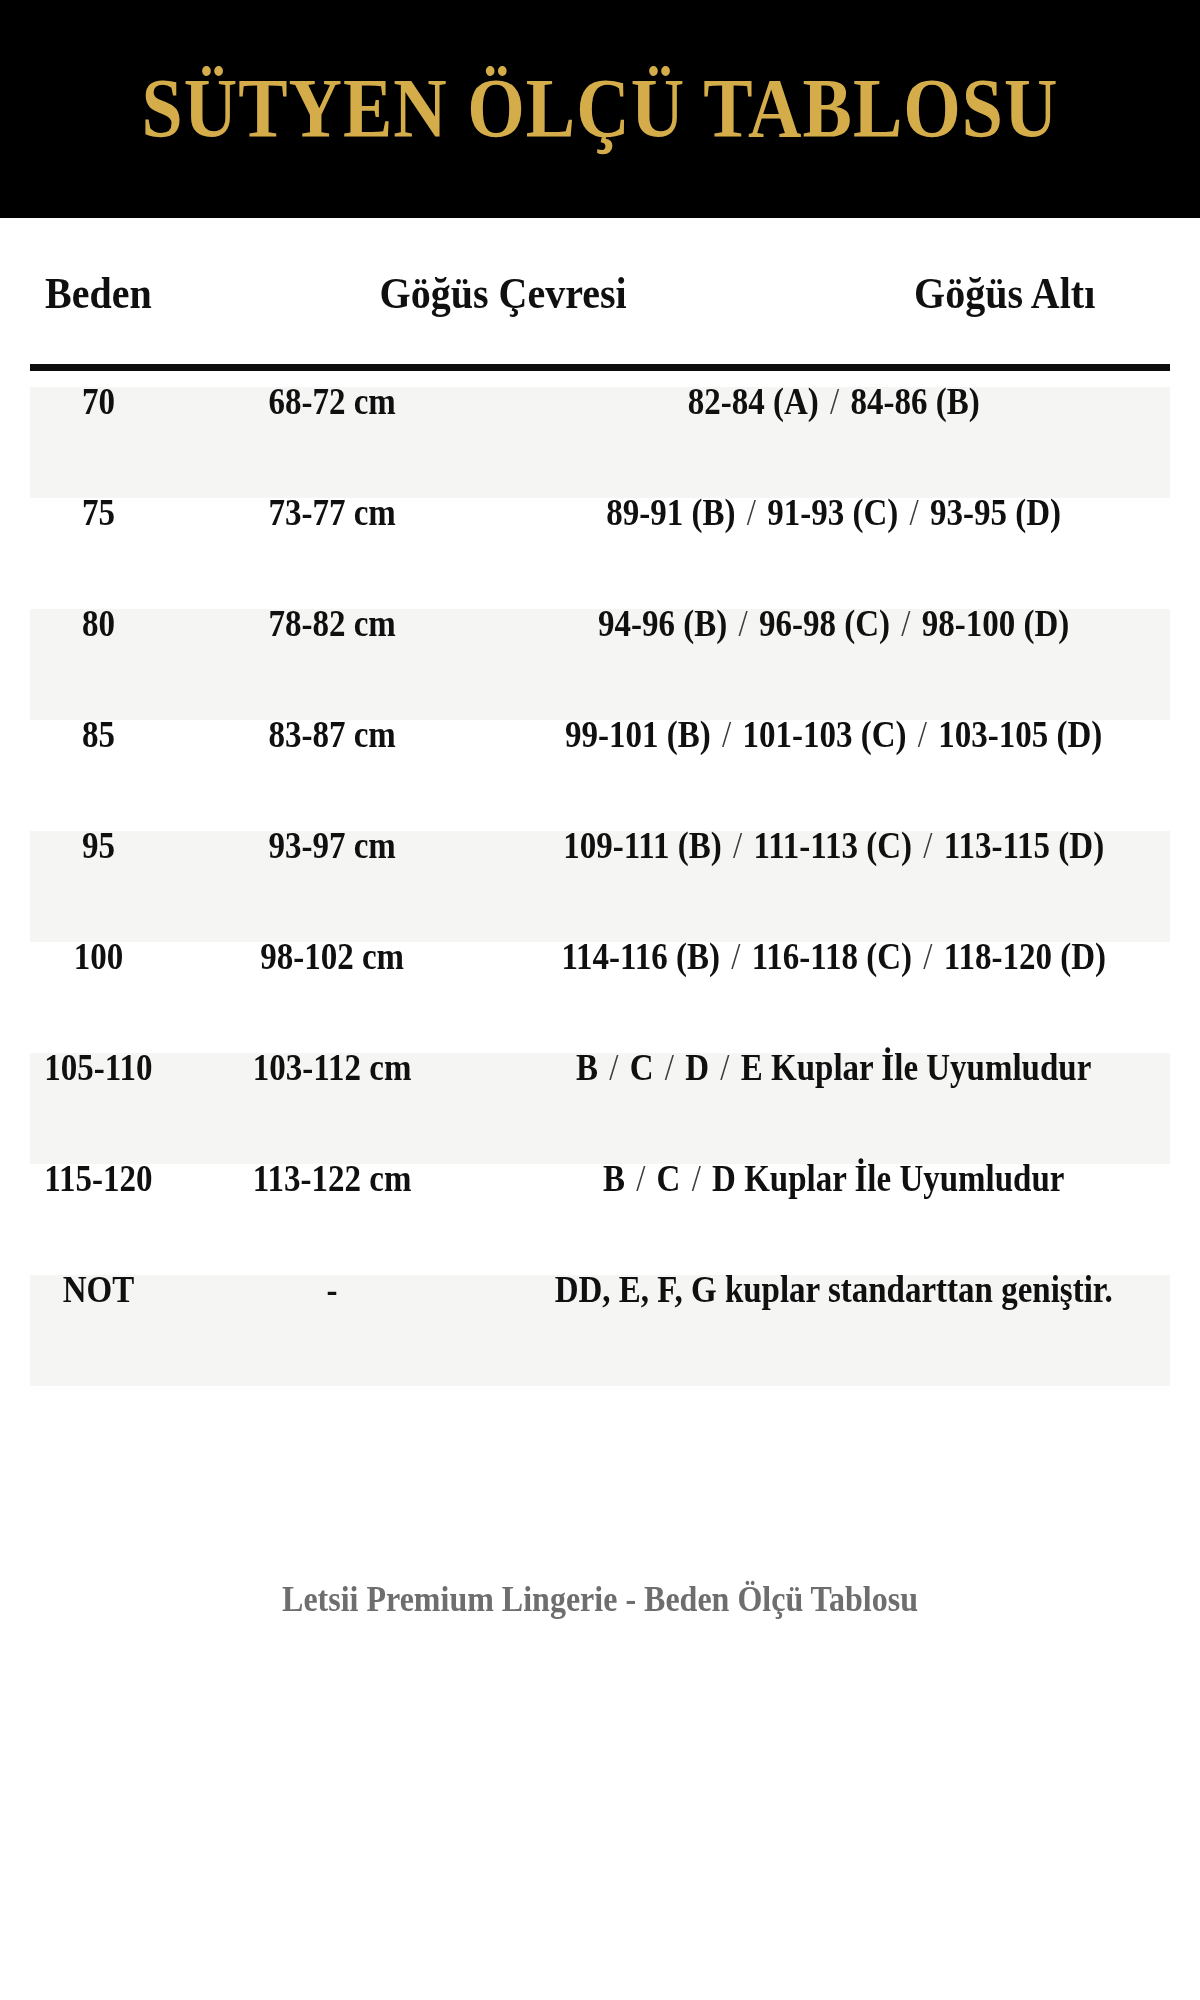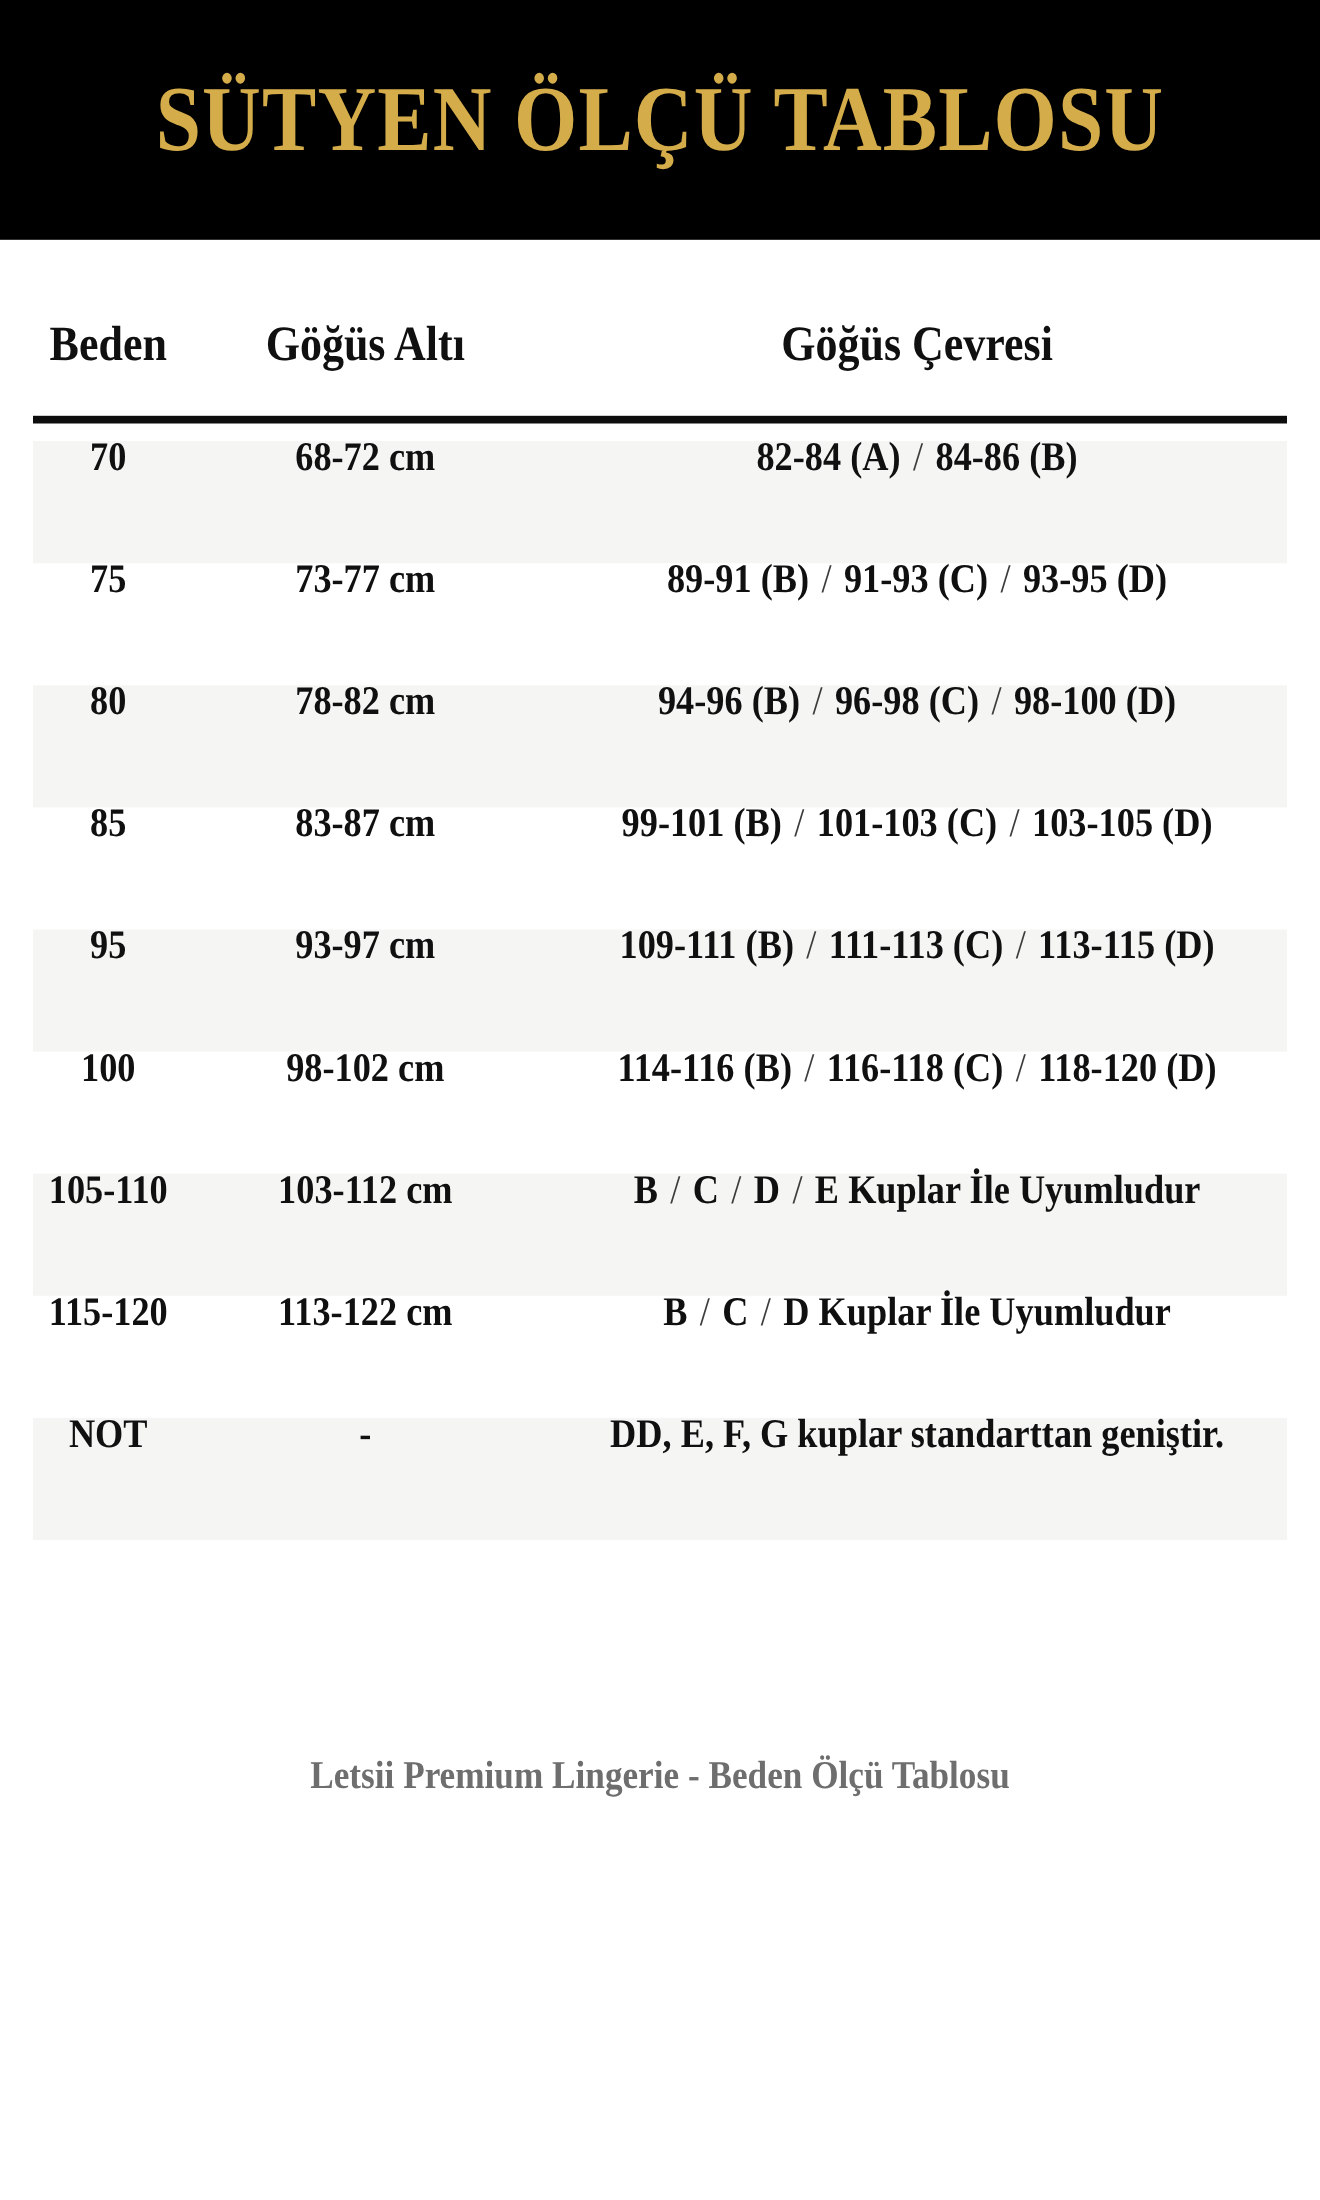--- a/index.html
+++ b/index.html
@@ -31,23 +31,23 @@
     white-space: nowrap;
     transform: scaleY(1.14);
   }
 
   
   .table-wrap {
     margin: 56px 30px 0 30px;
   }
   .head-row {
     display: flex;
-    align-items: center;
+    align-items: flex-start;
     height: 80px;
-    padding-bottom: 24px;
+    padding-bottom: 10px;
     border-bottom: 7px solid #0d0d0d;
   }
   .col1 { width: 12%; }
   .col2 { width: 29%; }
   .col3 { width: 59%; }
   .head-cell {
     text-align: center;
     font-weight: bold;
     font-size: 40px;
     line-height: 1;
@@ -93,25 +93,25 @@
 
 <div class="band">
   <div class="band-title">SÜTYEN ÖLÇÜ TABLOSU</div>
 </div>
 
 <div class="table-wrap">
   <div class="head-row">
     <div class="head-cell col1">
       <span class="tall">Beden</span>
     </div>
+    <div class="head-cell col3">
+      <span class="tall">Göğüs Çevresi</span>
+    </div>
     <div class="head-cell col2">
       <span class="tall">Göğüs Altı</span>
-    </div>
-    <div class="head-cell col3">
-      <span class="tall">Göğüs Çevresi</span>
     </div>
   </div>
   <div class="rows">
       <div class="row">
         <div class="cell col1"><span class="tall">70</span></div>
         <div class="cell col2"><span class="tall">68-72 cm</span></div>
         <div class="cell col3"><span class="tall">82-84 (A) <span class="slash">/</span> 84-86 (B)</span></div>
       </div>
       <div class="row">
         <div class="cell col1"><span class="tall">75</span></div>

